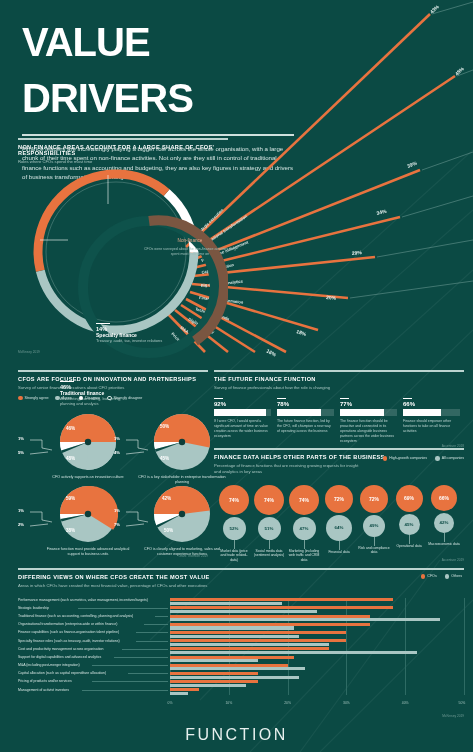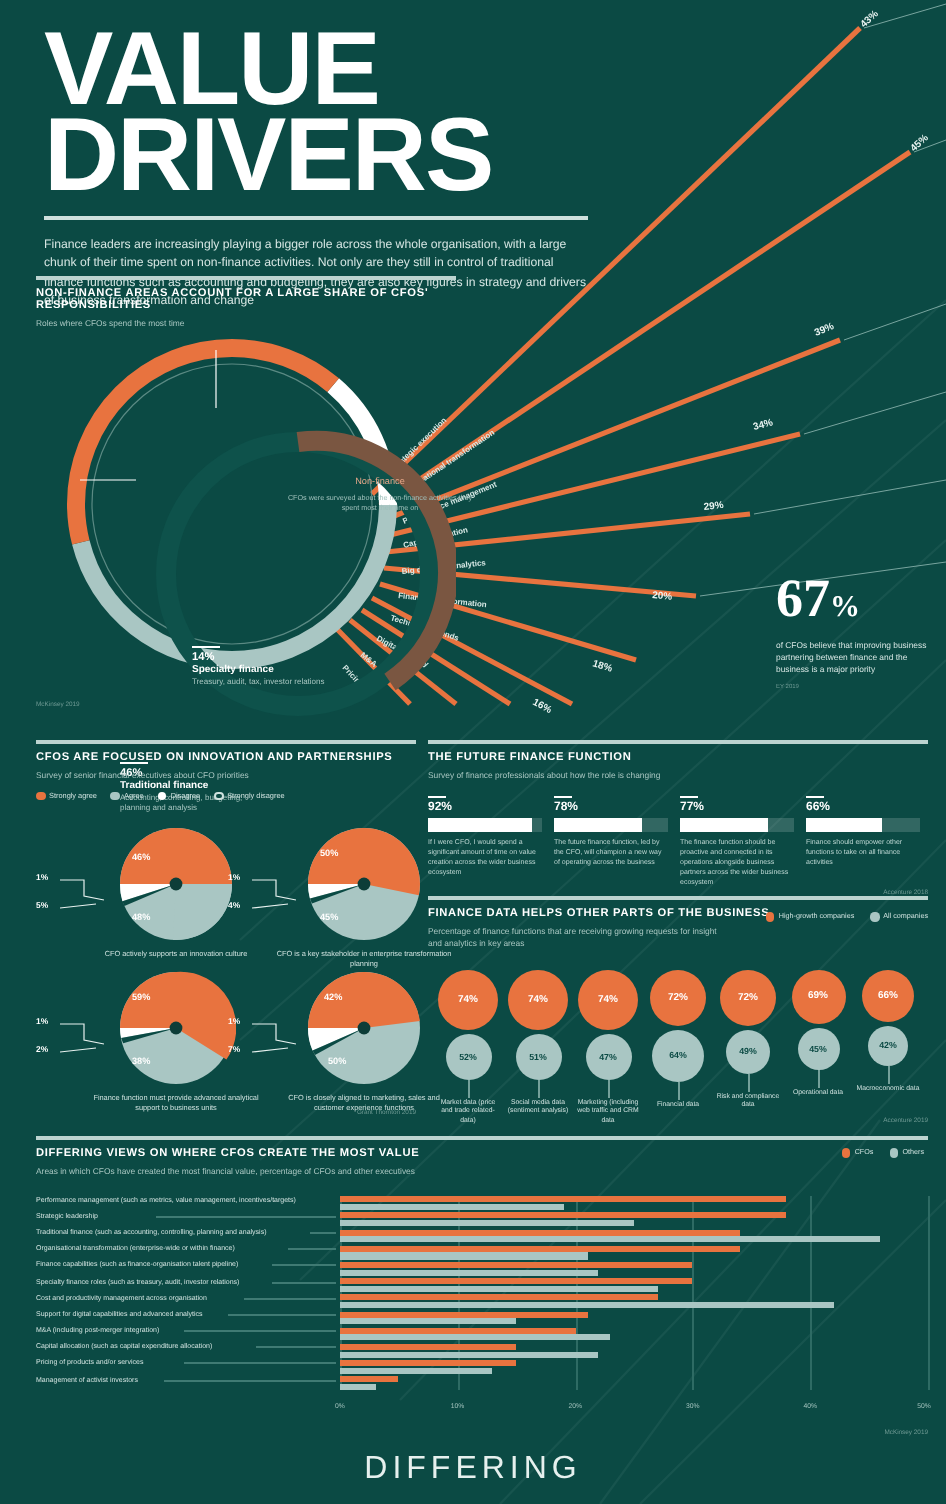--- a/index.html
+++ b/index.html
@@ -9,21 +9,21 @@
     font-family:"Liberation Sans", sans-serif;
     color:#ffffff; position:relative;
   }
   .page { position:relative; width:473px; height:752px; background:#0b4a44; overflow:hidden; }
 
   
   .rays { position:absolute; inset:0; pointer-events:none; opacity:.14; }
 
   
   .hdr { position:absolute; left:22px; top:14px; width:300px; }
-  .hdr h1 { font-size:52px; line-height:43px; font-weight:bold; letter-spacing:-1px; color:#fff; }
+  .hdr h1 { font-size:40px; line-height:56px; font-weight:bold; letter-spacing:-1px; color:#fff; }
   .hdr .rule { height:2px; background:#cfe0dd; margin:8px 0 8px 0; width:272px; }
   .hdr p { font-size:6.1px; line-height:9.4px; color:#d6e6e3; width:272px; }
 
   
   .fan { position:absolute; left:0; top:0; width:473px; height:360px; }
 
   
   .panel { position:absolute; }
   .panel .toprule { height:1.6px; background:#bcd4d0; margin-bottom:4px; }
   .panel h2 { font-size:5.6px; letter-spacing:.35px; font-weight:bold; color:#fff; margin-bottom:3px; }
@@ -215,25 +215,20 @@
       <div class="ds">Accounting, controlling, budgeting, planning and analysis</div>
     </div>
     <div class="src" style="position:absolute; left:0; top:212px;">McKinsey 2019</div>
   </div>
 
   <div class="center41">
     <div class="cap">Non-finance</div>
     <div class="note">CFOs were surveyed about the non-finance activities they spent most their time on</div>
   </div>
 
-  <div id="stat67">
-    <div class="n"><span>67</span><em>%</em></div>
-    <div class="t">of CFOs believe that improving business partnering between finance and the business is a major priority</div>
-    <div class="s">EY 2019</div>
-  </div>
 
   <div class="panel" id="pies-panel">
     <div class="toprule"></div>
     <h2>CFOS ARE FOCUSED ON INNOVATION AND PARTNERSHIPS</h2>
     <div class="sub">Survey of senior financial executives about CFO priorities</div>
     <div class="legend">
       <div class="li">
           <span class="dot" style="background:#e8733f"></span>
           <span>Strongly agree</span>
         </div>
@@ -561,16 +556,16 @@
       <div class="xlab" style="left:210.8px;">10%</div>
       <div class="xlab" style="left:269.6px;">20%</div>
       <div class="xlab" style="left:328.4px;">30%</div>
       <div class="xlab" style="left:387.2px;">40%</div>
       <div class="xlab" style="left:444px;">50%</div>
     </div>
     <div class="src" style="position:absolute; right:0; bottom:-2px;">McKinsey 2019</div>
   </div>
 
   <div id="footer">
-    <div class="logo">DIFFERING</div>
+    <div class="logo">FUNCTION</div>
   </div>
 
 </div>
 
 </body></html>

